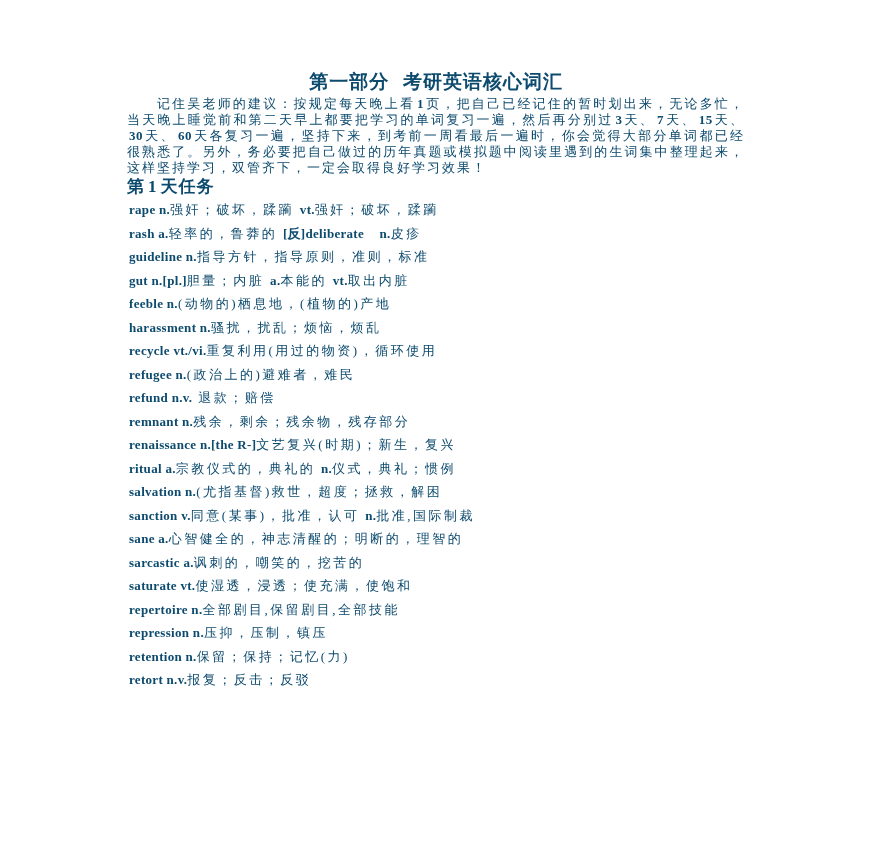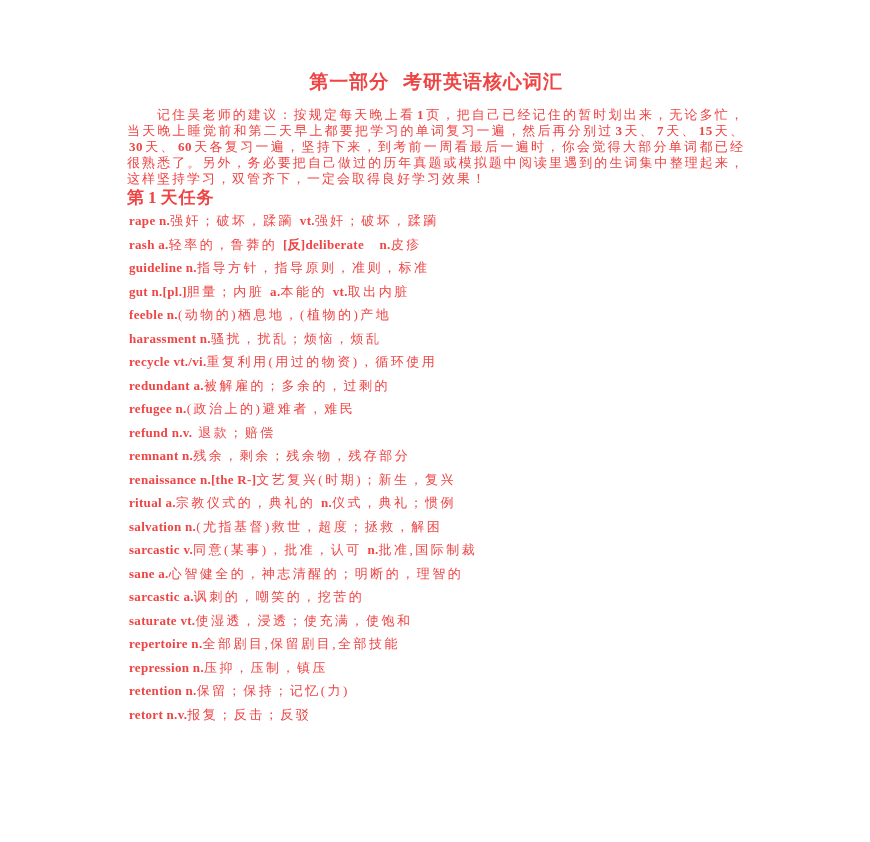--- a/index.html
+++ b/index.html
@@ -5,41 +5,41 @@
   html, body {
     margin: 0;
     padding: 0;
     background: #ffffff;
   }
   .page {
     position: relative;
     width: 850px;
     height: 842px;
     background: #ffffff;
-    color: #ef4444;
+    color: #0c4a6e;
     font-family: "Liberation Serif", "DejaVu Serif", serif;
     box-sizing: border-box;
     padding-top: 71px;
     overflow: hidden;
   }
   .content {
     margin-left: 127px;
     width: 618px;
   }
   .doc-title {
     margin: 0;
     font-size: 19px;
     font-weight: bold;
     text-align: center;
     line-height: 22px;
     letter-spacing: 1px;
     word-spacing: 8px;
   }
   .intro {
-    margin: 14px 0 0 0;
+    margin: 3px 0 0 0;
     font-size: 13px;
     line-height: 16px;
     text-align: justify;
     text-justify: inter-character;
     text-indent: 2.3em;
   }
   .intro .r { letter-spacing: 2px; }
   .intro .b {
     font-weight: bold;
     letter-spacing: 0.5px;
@@ -86,28 +86,27 @@
     </h2>
 
     <ul class="vocab-list">
         <li><span class="b">rape n.</span><span class="r">强奸；破坏，蹂躏 </span><span class="b">vt.</span><span class="r">强奸；破坏，蹂躏</span></li>
         <li><span class="b">rash a.</span><span class="r">轻率的，鲁莽的 </span><span class="b">[反]deliberate</span><span class="r">　</span><span class="b">n.</span><span class="r">皮疹</span></li>
         <li><span class="b">guideline n.</span><span class="r">指导方针，指导原则，准则，标准</span></li>
         <li><span class="b">gut n.[pl.]</span><span class="r">胆量；内脏 </span><span class="b">a.</span><span class="r">本能的 </span><span class="b">vt.</span><span class="r">取出内脏</span></li>
         <li><span class="b">feeble n.</span><span class="r">(动物的)栖息地，(植物的)产地</span></li>
         <li><span class="b">harassment n.</span><span class="r">骚扰，扰乱；烦恼，烦乱</span></li>
         <li><span class="b">recycle vt./vi.</span><span class="r">重复利用(用过的物资)，循环使用</span></li>
-        <li><span class="b">redundant a.</span><span class="r">被解雇的；多余的，过剩的</span></li>
         <li><span class="b">refugee n.</span><span class="r">(政治上的)避难者，难民</span></li>
         <li><span class="b">refund n.v.</span><span class="r"> 退款；赔偿</span></li>
         <li><span class="b">remnant n.</span><span class="r">残余，剩余；残余物，残存部分</span></li>
         <li><span class="b">renaissance n.[the R-]</span><span class="r">文艺复兴(时期)；新生，复兴</span></li>
         <li><span class="b">ritual a.</span><span class="r">宗教仪式的，典礼的 </span><span class="b">n.</span><span class="r">仪式，典礼；惯例</span></li>
         <li><span class="b">salvation n.</span><span class="r">(尤指基督)救世，超度；拯救，解困</span></li>
-        <li><span class="b">sarcastic v.</span><span class="r">同意(某事)，批准，认可 </span><span class="b">n.</span><span class="r">批准,国际制裁</span></li>
+        <li><span class="b">sanction v.</span><span class="r">同意(某事)，批准，认可 </span><span class="b">n.</span><span class="r">批准,国际制裁</span></li>
         <li><span class="b">sane a.</span><span class="r">心智健全的，神志清醒的；明断的，理智的</span></li>
         <li><span class="b">sarcastic a.</span><span class="r">讽刺的，嘲笑的，挖苦的</span></li>
         <li><span class="b">saturate vt.</span><span class="r">使湿透，浸透；使充满，使饱和</span></li>
         <li><span class="b">repertoire n.</span><span class="r">全部剧目,保留剧目,全部技能</span></li>
         <li><span class="b">repression n.</span><span class="r">压抑，压制，镇压</span></li>
         <li><span class="b">retention n.</span><span class="r">保留；保持；记忆(力)</span></li>
         <li><span class="b">retort n.v.</span><span class="r">报复；反击；反驳</span></li>
       </ul>
 
   </div>

